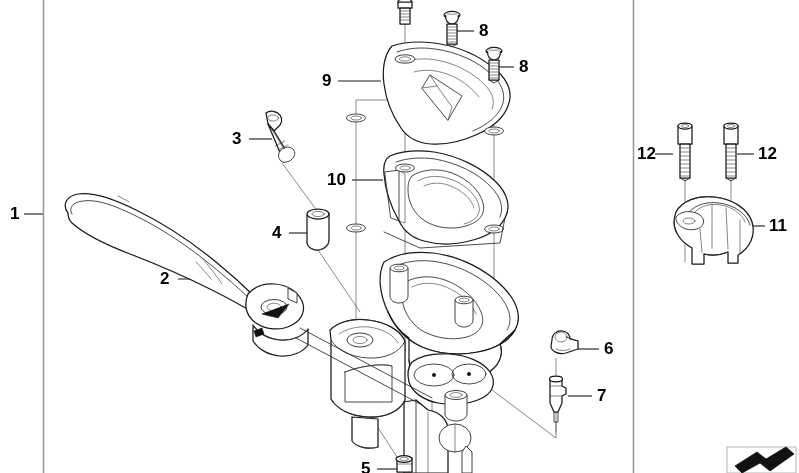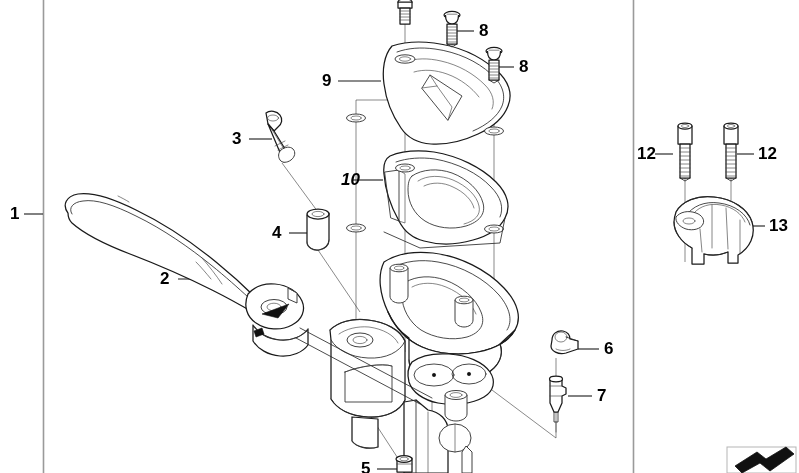--- a/index.html
+++ b/index.html
@@ -404,18 +404,18 @@
   <div class="callout" style="left:10px;  top:205px;">1</div>
   <div class="callout" style="left:160px; top:270px;">2</div>
   <div class="callout" style="left:232px; top:130px;">3</div>
   <div class="callout" style="left:272px; top:224px;">4</div>
   <div class="callout" style="left:361px; top:460px;">5</div>
   <div class="callout" style="left:604px; top:340px;">6</div>
   <div class="callout" style="left:597px; top:387px;">7</div>
   <div class="callout" style="left:479px; top:22px;">8</div>
   <div class="callout" style="left:519px; top:58px;">8</div>
   <div class="callout" style="left:322px; top:72px;">9</div>
-  <div class="callout" style="left:341px; top:171px;font-style:italic;">10</div>
-  <div class="callout" style="left:769px; top:217px;">13</div>
+  <div class="callout" style="left:327px; top:171px;">10</div>
+  <div class="callout" style="left:769px; top:217px;">11</div>
   <div class="callout" style="left:637px; top:145px;">12</div>
   <div class="callout" style="left:758px; top:145px;">12</div>
 
 </div>
 
 </body></html>

